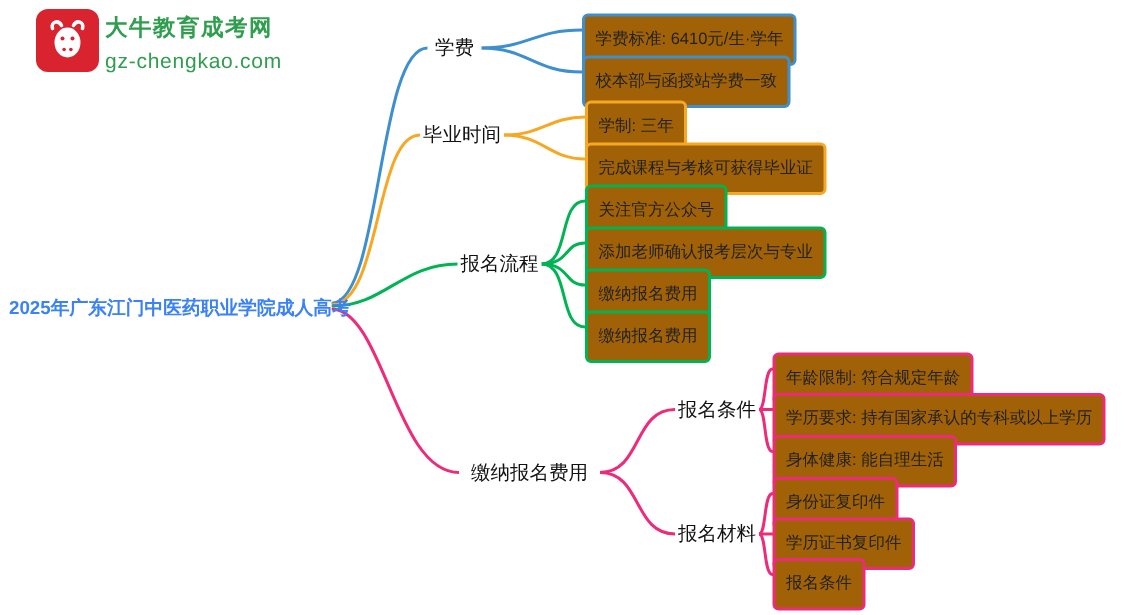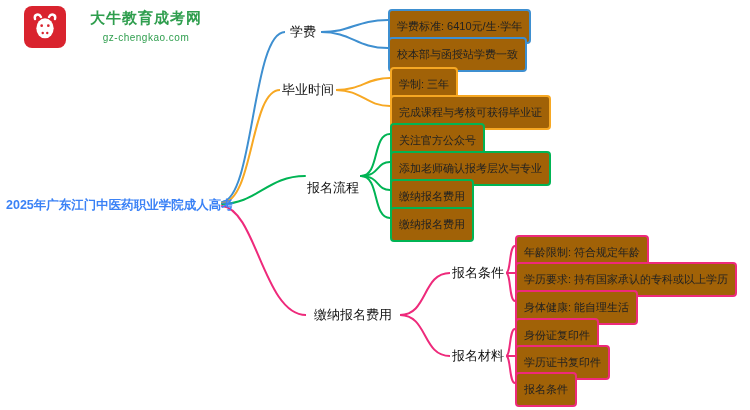--- a/index.html
+++ b/index.html
@@ -2,25 +2,25 @@
 <html><head>
 <meta charset="utf-8">
 <style>
   * { margin:0; padding:0; box-sizing:border-box; }
   html,body { background:#ffffff; }
   body { font-family:"Liberation Sans","DejaVu Sans",sans-serif; }
   .stage { position:relative; width:750px; height:410px; background:#ffffff; overflow:hidden; }
   .links { position:absolute; left:0; top:0; }
   .links path { fill:none; stroke-width:2; stroke-linecap:round; }
 
-  .logo { position:absolute; left:10px; top:6px; display:flex; gap:24px; align-items:flex-start;padding-left:14px; }
+  .logo { position:absolute; left:10px; top:6px; display:flex; gap:4px; align-items:flex-start;padding-left:14px; }
   .logo-icon { width:42px; height:42px; background:#d9232e; border-radius:8px; display:flex; align-items:center; justify-content:center; flex:0 0 auto; }
   .logo-text { padding-top:3px; }
   .logo-title { color:#2f9e4e; font-weight:bold; font-size:15px; letter-spacing:1px; }
-  .logo-subtitle { color:#2f9e4e; font-size:10px; margin-top:4px; letter-spacing:0.5px; text-align:center; }
+  .logo-subtitle { color:#2f9e4e; font-size:14px; margin-top:4px; letter-spacing:0.5px; text-align:center; }
 
   .root-label { position:absolute; left:6px; top:197px; font-size:12.5px; font-weight:bold; color:#3b82f6; white-space:nowrap; }
 
   .branch-label { position:absolute; font-size:13px; font-weight:normal; color:#111; background:#fff; text-align:center; height:18px; line-height:18px; white-space:nowrap; }
 
   .leaf { position:absolute; background:#a16207; border:2px solid #999; border-radius:4px; font-size:11px; color:#222; padding:8px 7px; white-space:nowrap; line-height:15px; }
   .b0 { border-color:#3e8fd0; }
   .b1 { border-color:#f7a823; }
   .b2 { border-color:#00b454; }
   .b3 { border-color:#ee2a7b; }
@@ -74,21 +74,21 @@
     <div class="logo-text">
       <div class="logo-title">大牛教育成考网</div>
       <div class="logo-subtitle">gz-chengkao.com</div>
     </div>
   </div>
 
   <div class="root-label">2025年广东江门中医药职业学院成人高考</div>
 
   <div class="branch-label" style="left:285px;top:23px;width:36px">学费</div>
   <div class="branch-label" style="left:280px;top:81px;width:56px">毕业时间</div>
-  <div class="branch-label" style="left:305px;top:179px;width:56px">报名流程</div>
+  <div class="branch-label" style="left:305px;top:167px;width:56px">报名流程</div>
   <div class="branch-label" style="left:306px;top:306px;width:94px">缴纳报名费用</div>
   <div class="branch-label" style="left:450px;top:264px;width:56px">报名条件</div>
   <div class="branch-label" style="left:450px;top:347px;width:56px">报名材料</div>
 
   <div class="leaf b0" style="left:388px;top:9px">学费标准: 6410元/生·学年</div>
   <div class="leaf b0" style="left:388px;top:37px">校本部与函授站学费一致</div>
 
   <div class="leaf b1" style="left:390px;top:67px">学制: 三年</div>
   <div class="leaf b1" style="left:390px;top:95px">完成课程与考核可获得毕业证</div>
 

